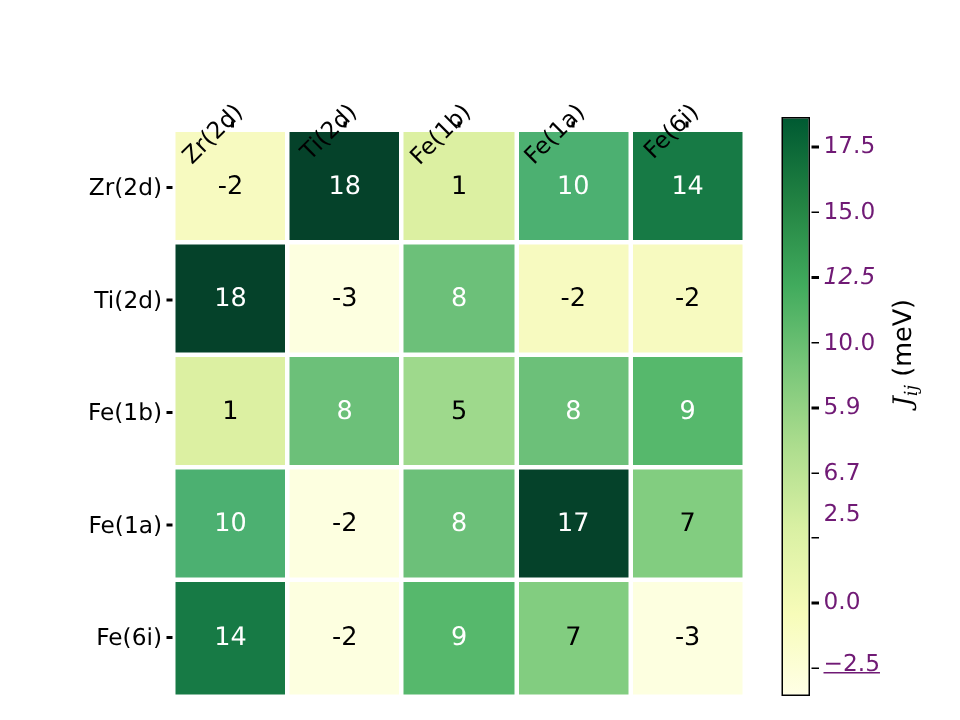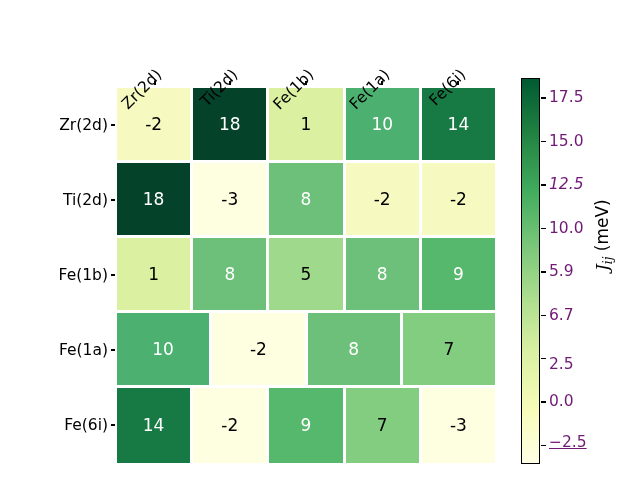--- a/index.html
+++ b/index.html
@@ -195,20 +195,23 @@
     </div>
     <div class="hm-row">
       <div class="hm-cell" style="background: rgb(76, 176, 113); color: rgb(255, 255, 255);">
         <span>10</span>
       </div>
       <div class="hm-cell" style="background: rgb(253, 255, 224); color: rgb(0, 0, 0);">
         <span>-2</span>
       </div>
       <div class="hm-cell" style="background: rgb(108, 192, 121); color: rgb(255, 255, 255);">
         <span>8</span>
+      </div>
+      <div class="hm-cell" style="background: rgb(5, 66, 42); color: rgb(255, 255, 255);">
+        <span>17</span>
       </div>
       <div class="hm-cell" style="background: rgb(130, 205, 128); color: rgb(0, 0, 0);">
         <span>7</span>
       </div>
     </div>
     <div class="hm-row">
       <div class="hm-cell" style="background: rgb(23, 122, 69); color: rgb(255, 255, 255);">
         <span>14</span>
       </div>
       <div class="hm-cell" style="background: rgb(253, 255, 224); color: rgb(0, 0, 0);">
@@ -260,21 +263,21 @@
     <div class="cbticklabel" style="top: 140.6px;">15.0</div>
     <div class="cbtick" style="top: 184.1px;"></div>
     <div class="cbticklabel" style="top: 184.1px; font-style: italic;">12.5</div>
     <div class="cbtick" style="top: 227.5px;"></div>
     <div class="cbticklabel" style="top: 227.5px;">10.0</div>
     <div class="cbtick" style="top: 271px;"></div>
     <div class="cbticklabel" style="top: 271px;">5.9</div>
     <div class="cbtick" style="top: 314.5px;"></div>
     <div class="cbticklabel" style="top: 314.5px;">6.7</div>
     <div class="cbtick" style="top: 357.9px;"></div>
-    <div class="cbticklabel" style="top: 364px;">2.5</div>
+    <div class="cbticklabel" style="top: 342px;">2.5</div>
     <div class="cbtick" style="top: 401.4px;"></div>
     <div class="cbticklabel" style="top: 401.4px;">0.0</div>
     <div class="cbtick" style="top: 444.9px;"></div>
     <div class="cbticklabel" style="top: 442px; text-decoration: underline;">−2.5</div>
   </div>
 <div id="colorbar-axis-label">
   <span class="jsym">J</span><span class="sub">ij</span><span> (meV)</span>
 </div>
 
 </body></html>

